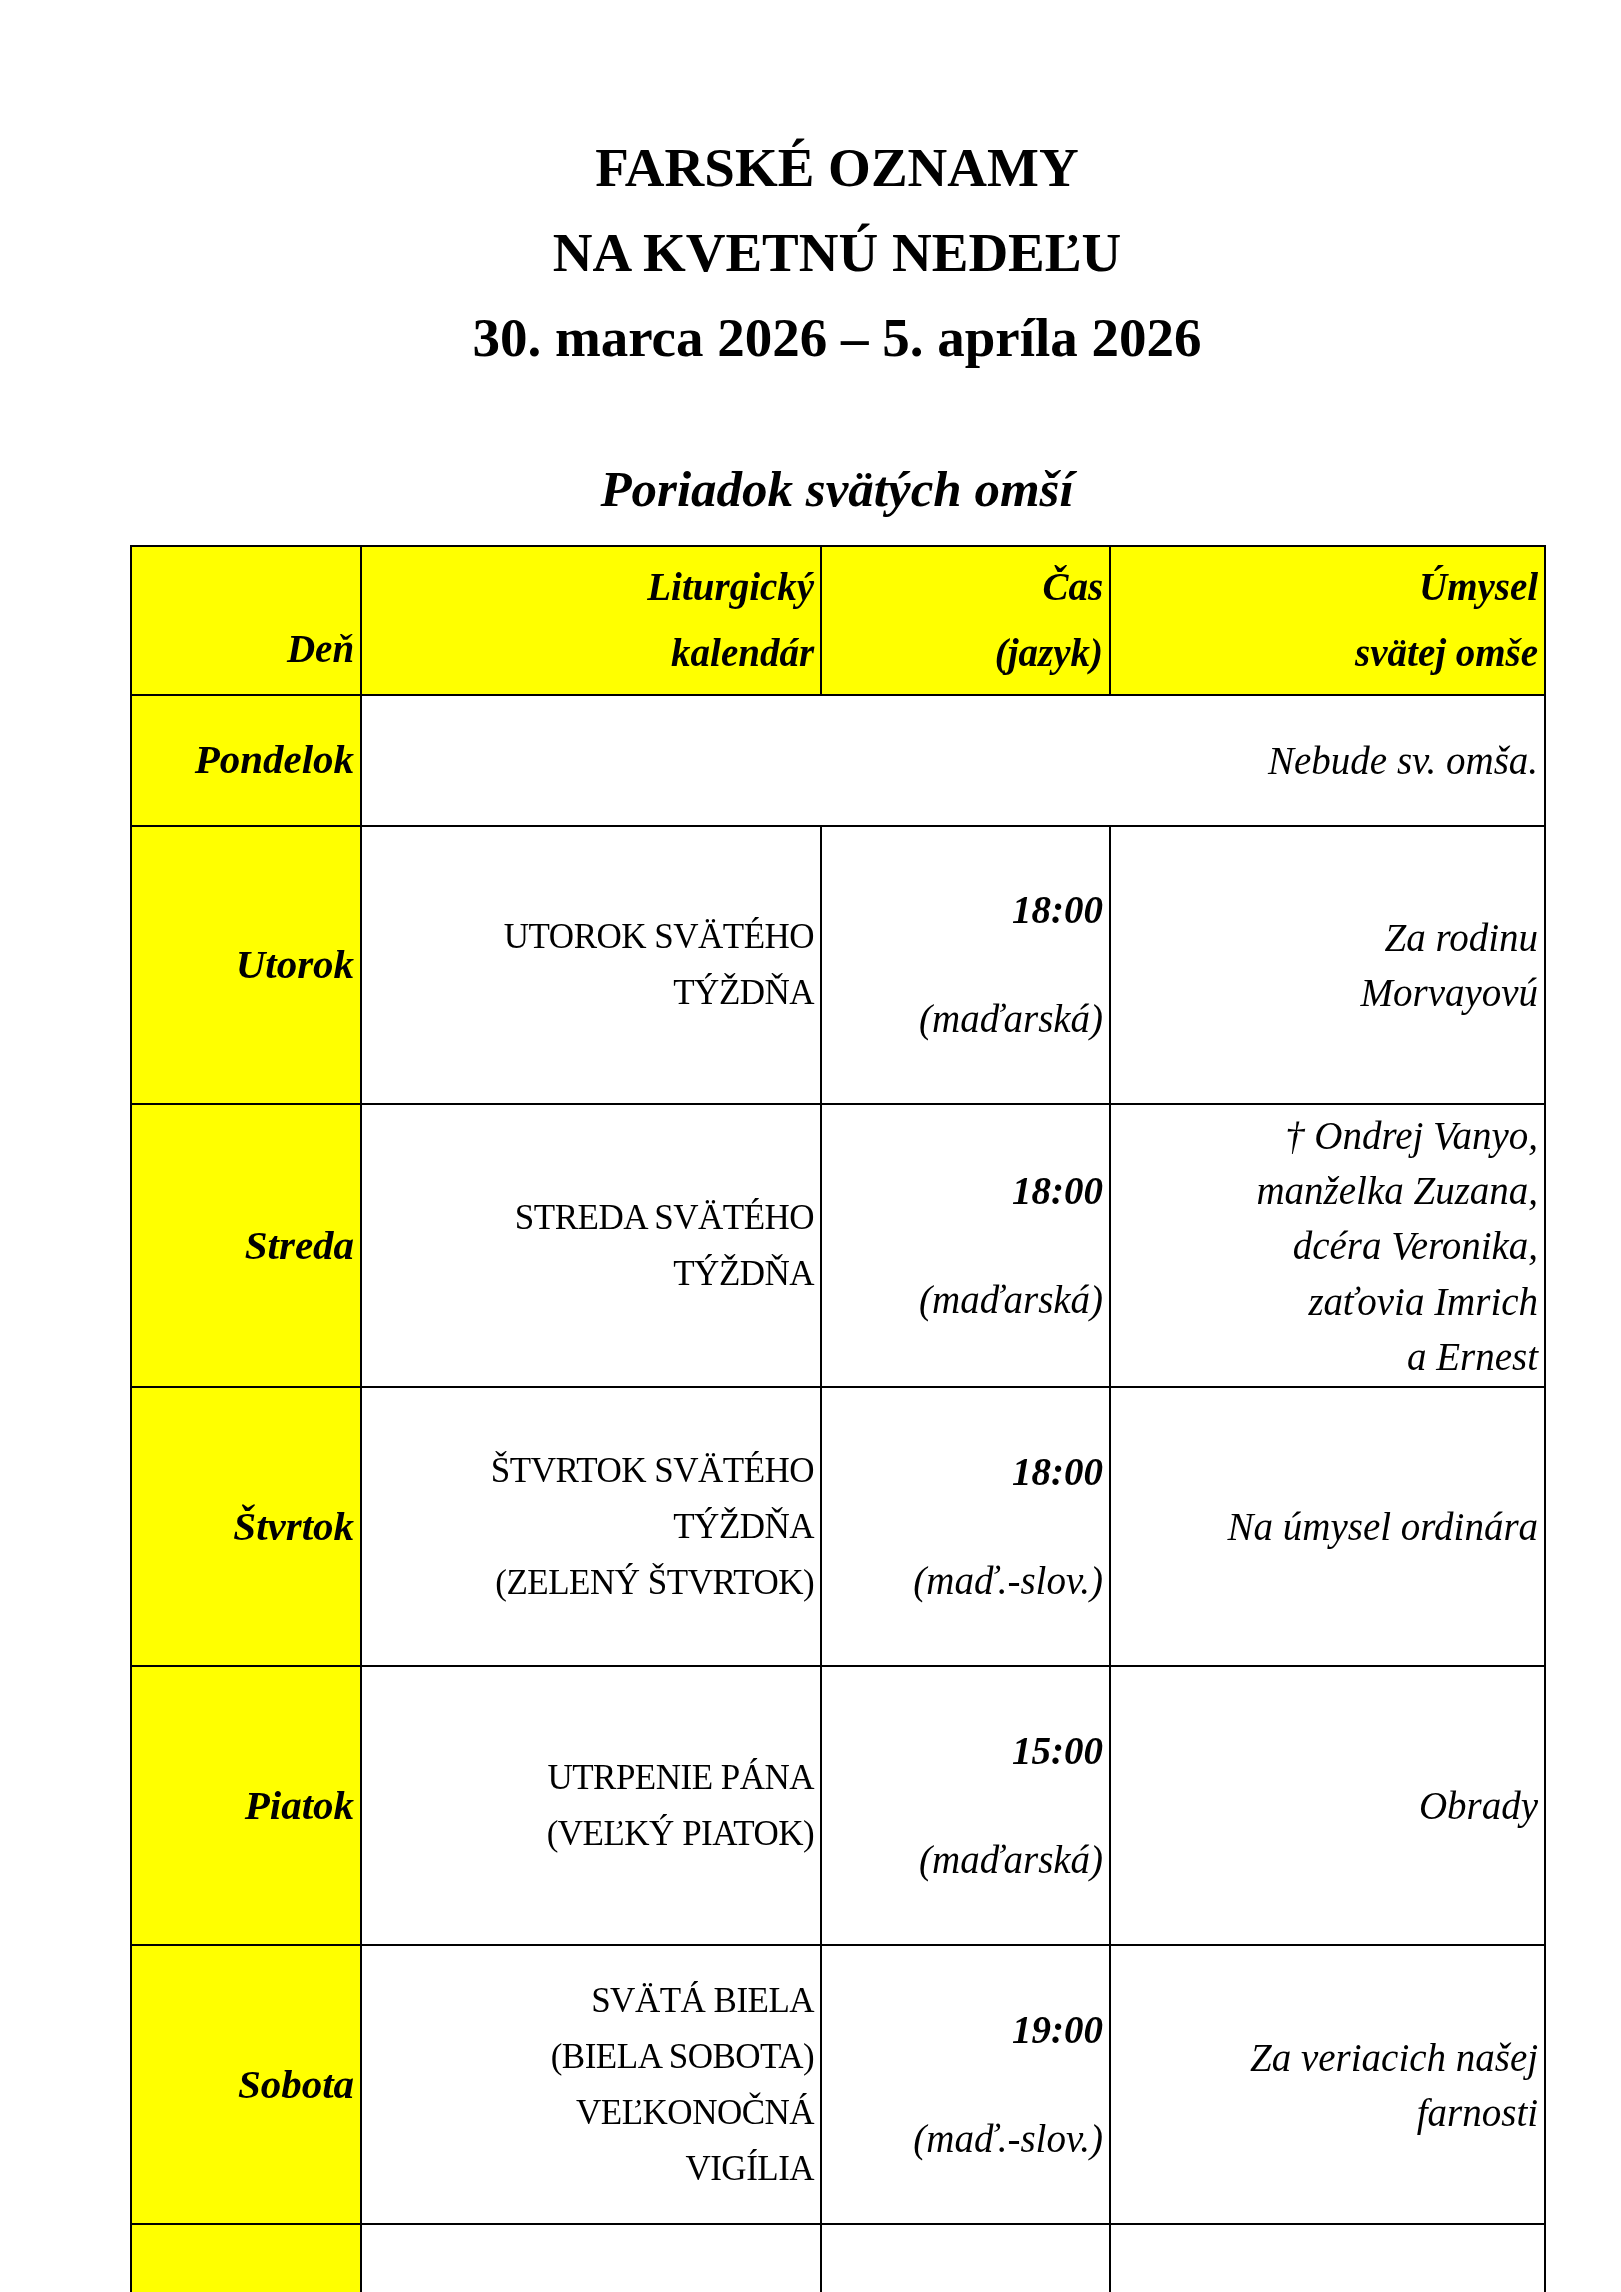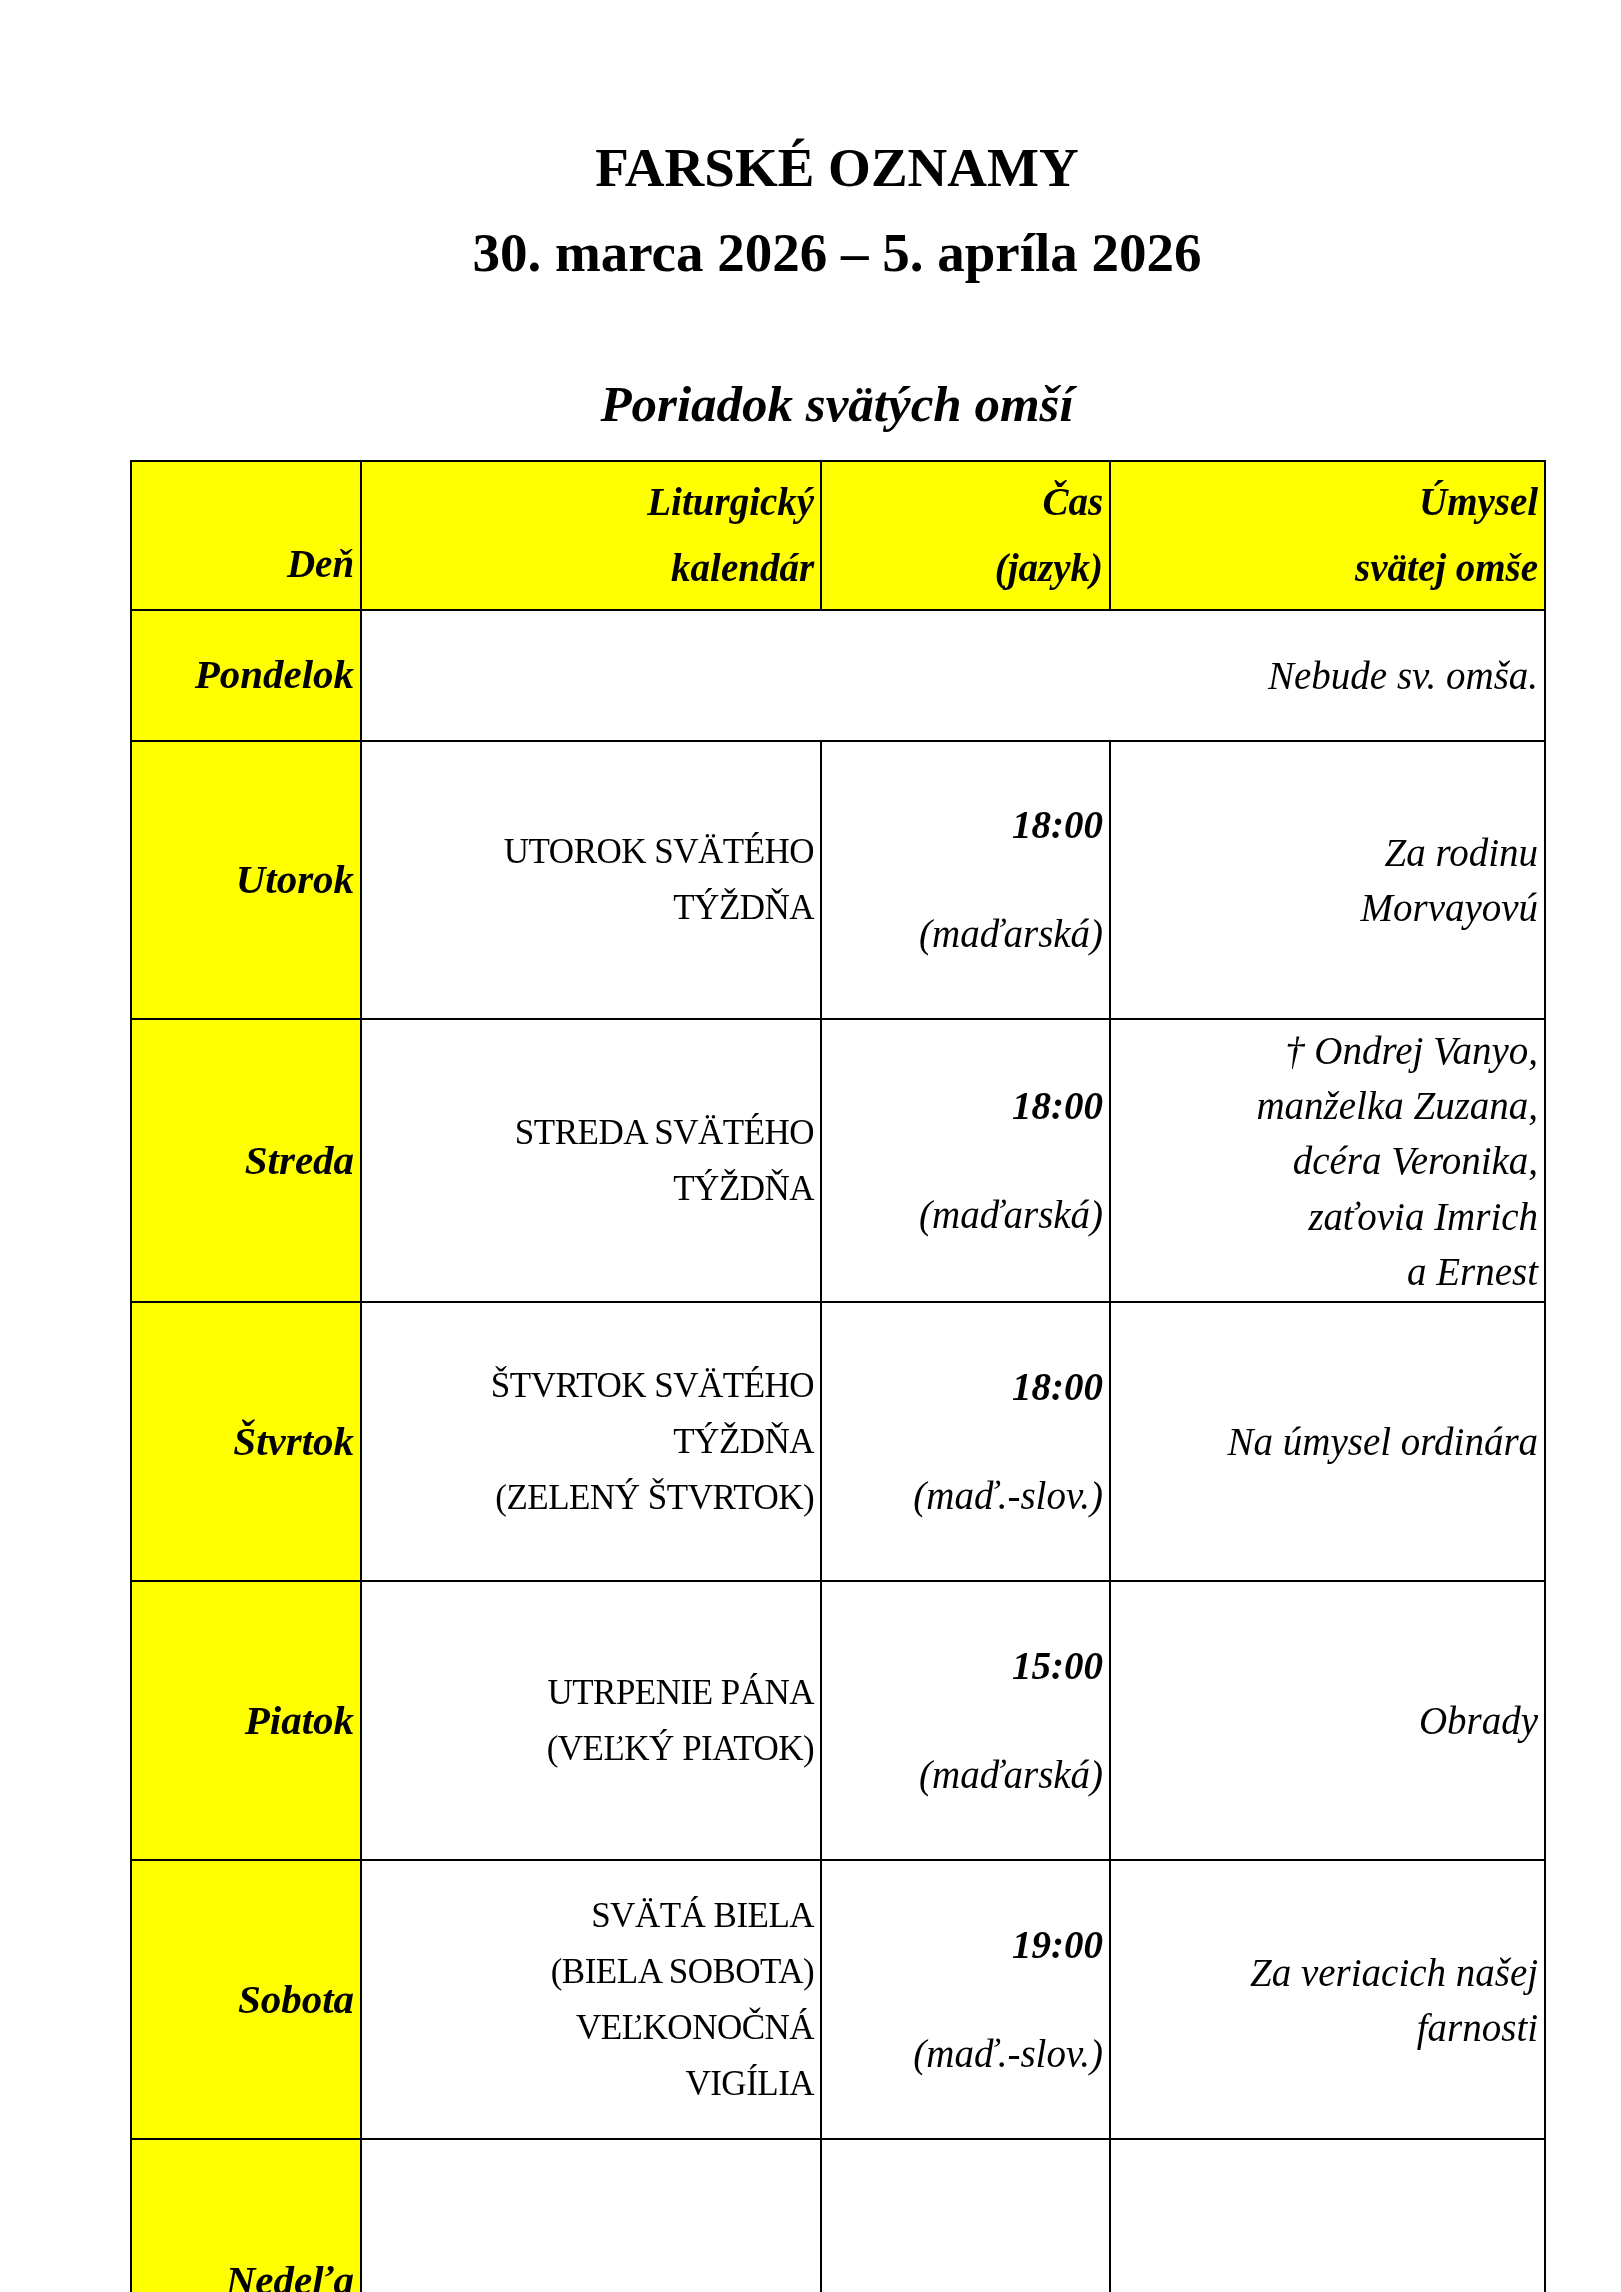--- a/index.html
+++ b/index.html
@@ -52,20 +52,21 @@
   .time-lang { display:block; font-style:italic; }
   td.intention { font-style:italic; font-size:39px; line-height:1.42; }
 </style>
 </head>
 <body>
 
 <div class="page">
 
   <div class="titles">
     <div class="title-line">FARSKÉ OZNAMY</div>
+    <div class="title-line">NA KVETNÚ NEDEĽU</div>
     <div class="title-line">30. marca 2026 – 5. apríla 2026</div>
   </div>
 
   <div class="section-title">Poriadok svätých omší</div>
 
   <table class="schedule">
     <colgroup>
       <col class="c-day">
         <col class="c-cal">
         <col class="c-time">

